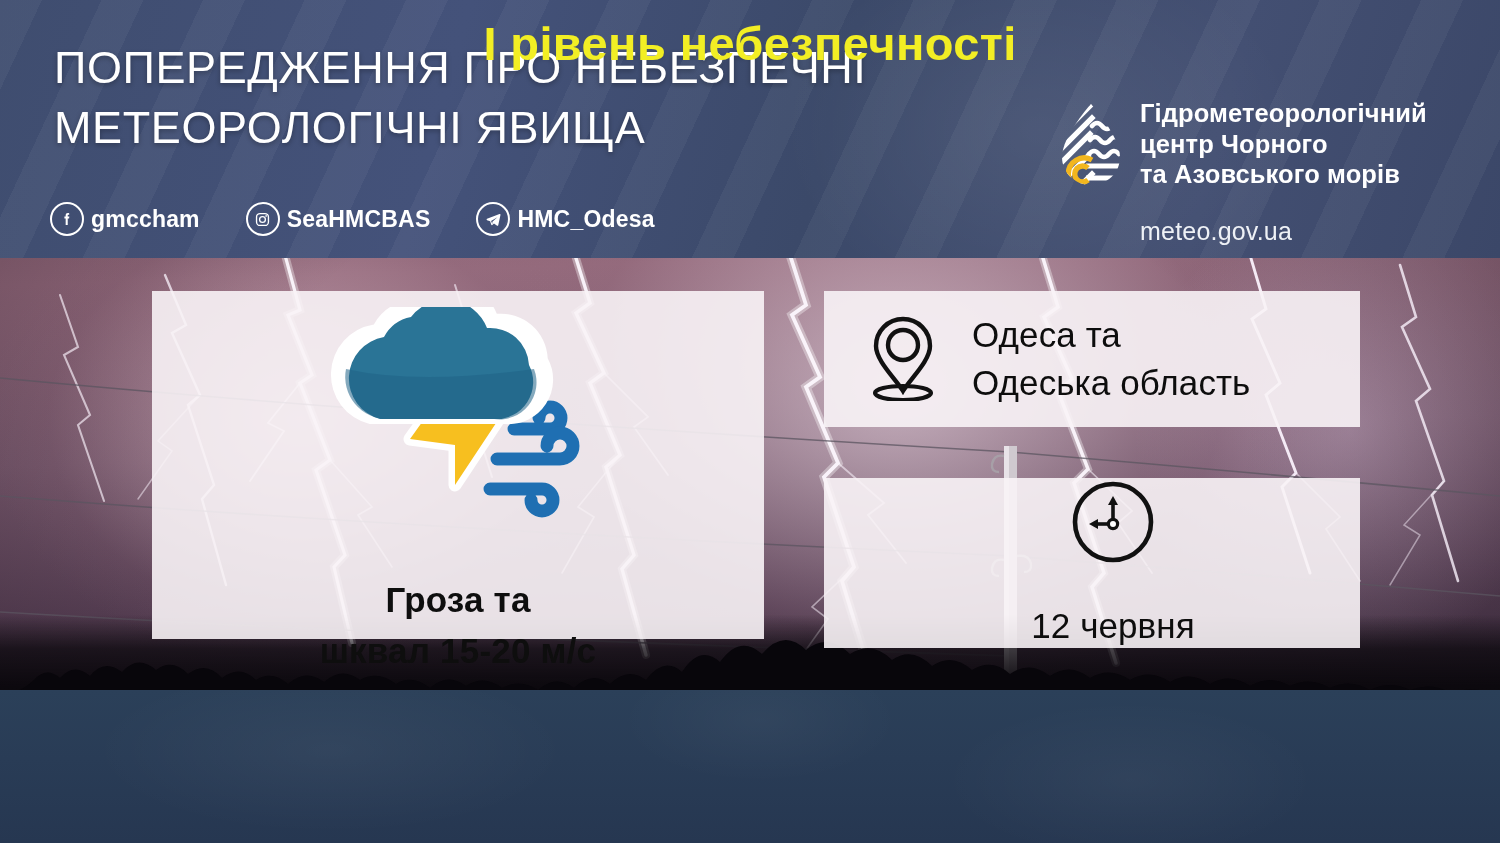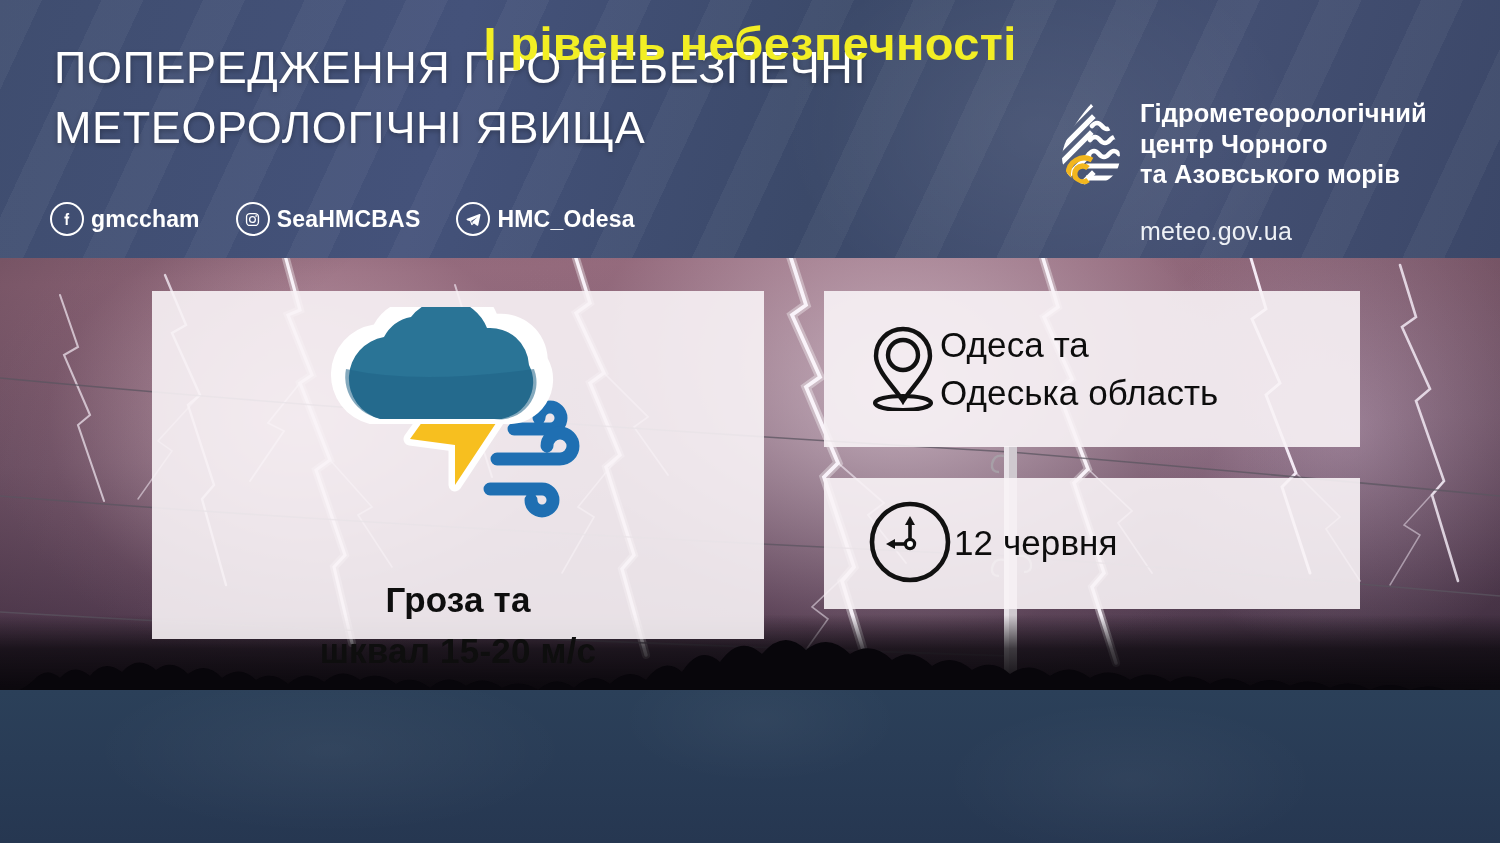--- a/index.html
+++ b/index.html
@@ -80,21 +80,21 @@
     text-transform: uppercase;
     white-space: pre-line;
     text-shadow: 0 2px 5px rgba(0,0,0,0.30);
   }
 
   .socials {
     position: absolute;
     left: 50px; top: 202px;
     display: flex;
     align-items: center;
-    gap: 36px;
+    gap: 46px;
   }
   .social {
     display: flex;
     align-items: center;
     gap: 7px;
   }
   .social-ring {
     width: 30px; height: 30px;
     border: 2px solid #ffffff;
     border-radius: 50%;
@@ -156,33 +156,36 @@
     color: #0e0e0e;
     font-size: 35px;
     font-weight: bold;
     line-height: 1.45;
     white-space: pre-line;
     letter-spacing: 0.2px;
   }
 
   .card-loc {
     left: 824px; top: 291px;
-    width: 536px; height: 156px;
+    width: 536px; height: 136px;
     display: flex;
     align-items: center;
+    gap: 32px;
     padding-left: 42px;
     box-sizing: border-box;
   }
   .card-date {
     left: 824px; top: 478px;
-    width: 536px; height: 131px;
+    width: 536px; height: 170px;
     display: flex;
     align-items: center;
+    gap: 32px;
     padding-left: 42px;
     box-sizing: border-box;
+    flex-direction: column;
   }
   .card-text {
     color: #0d0d0d;
     font-size: 35px;
     font-weight: normal;
     line-height: 1.38;
     white-space: pre-line;
     letter-spacing: 0.1px;
   }
   .card-icon { flex: 0 0 auto; }

